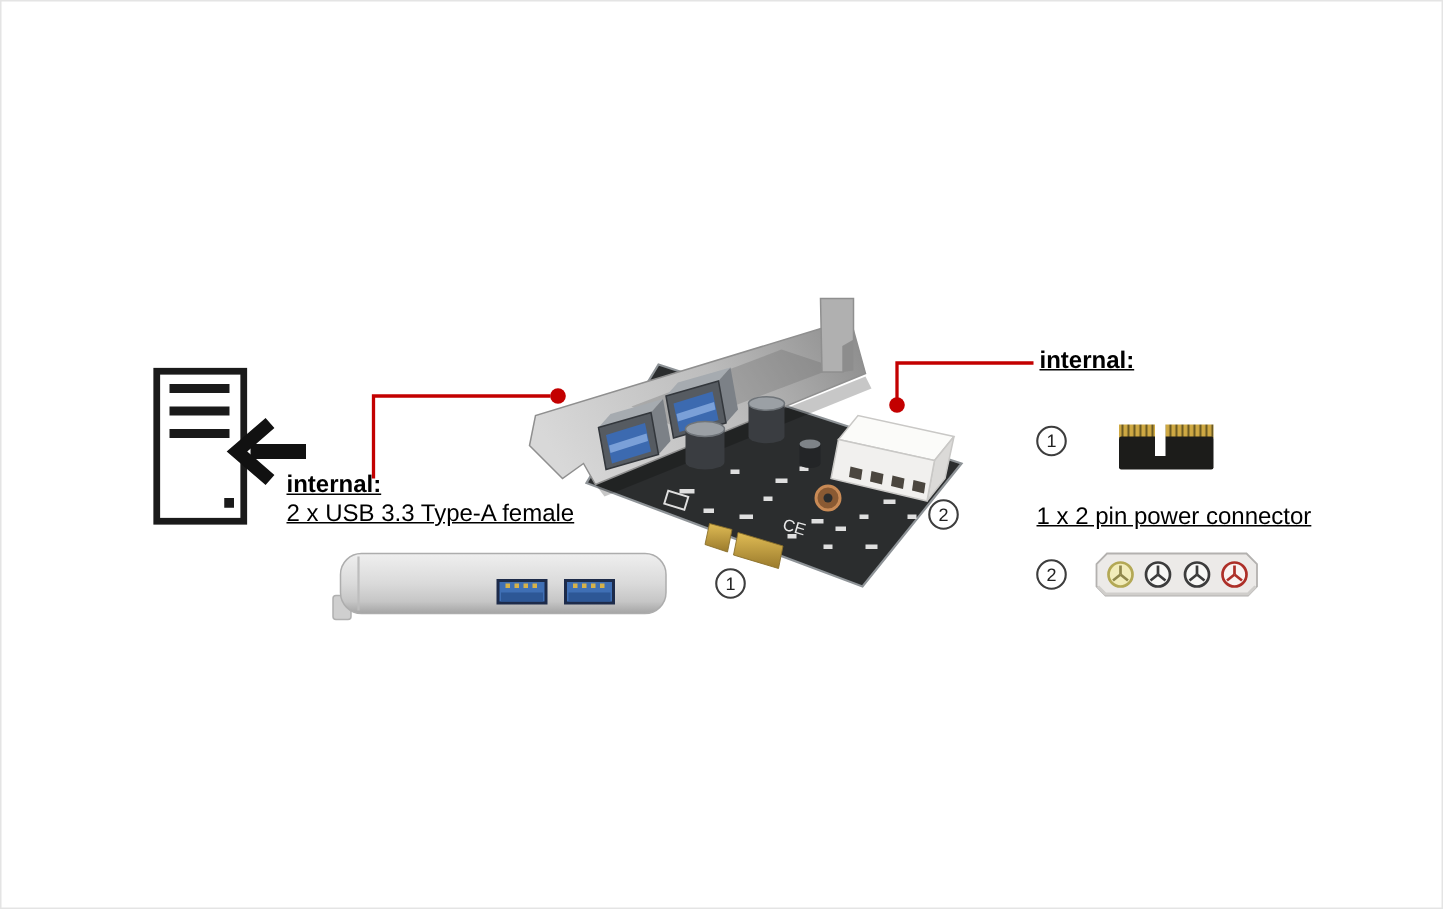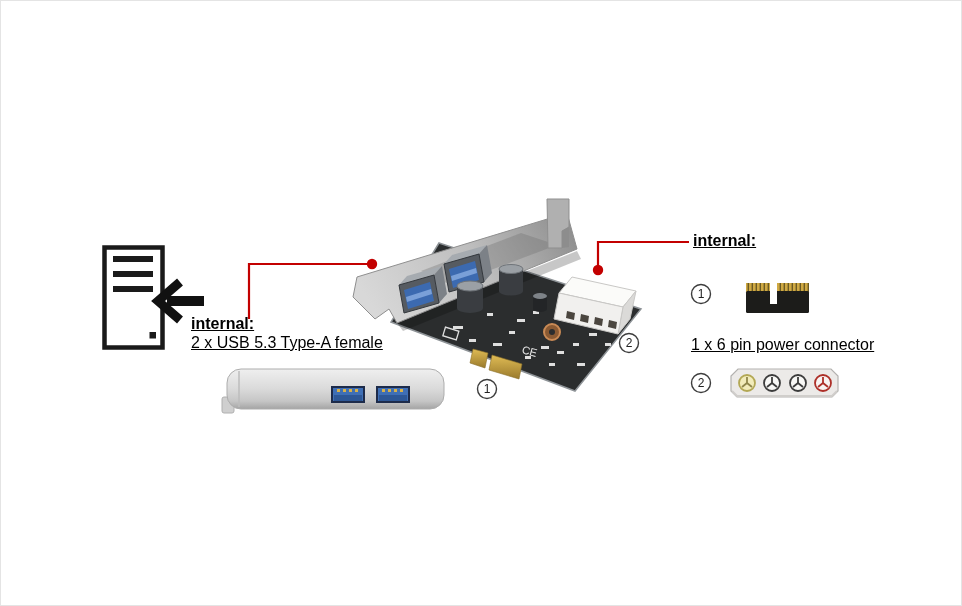--- a/index.html
+++ b/index.html
@@ -252,24 +252,24 @@
           <line x1="822" y1="382" x2="822" y2="376"></line>
             <line x1="822" y1="382" x2="817" y2="386"></line>
             <line x1="822" y1="382" x2="827" y2="386"></line>
         </g>
       </g>
     </g>
   </svg>
 
   <div class="label label-external">
     <div class="t">internal:</div>
-    <div>2 x USB 5.3 Type-A female</div>
+    <div>2 x USB 3.3 Type-A female</div>
   </div>
 
   <div class="label label-internal">
     <div class="t">internal:</div>
   </div>
 
   <div class="label label-power">
-    <div>1 x 6 pin power connector</div>
+    <div>1 x 2 pin power connector</div>
   </div>
 
 </div>
 
 </body></html>

